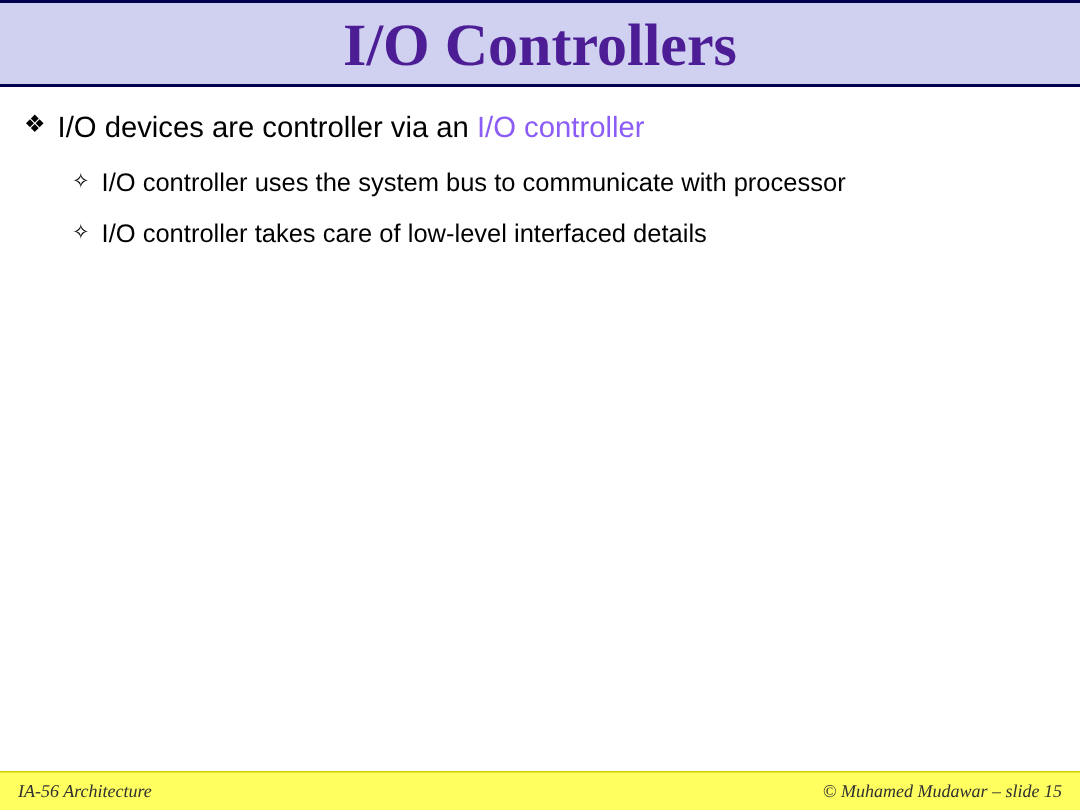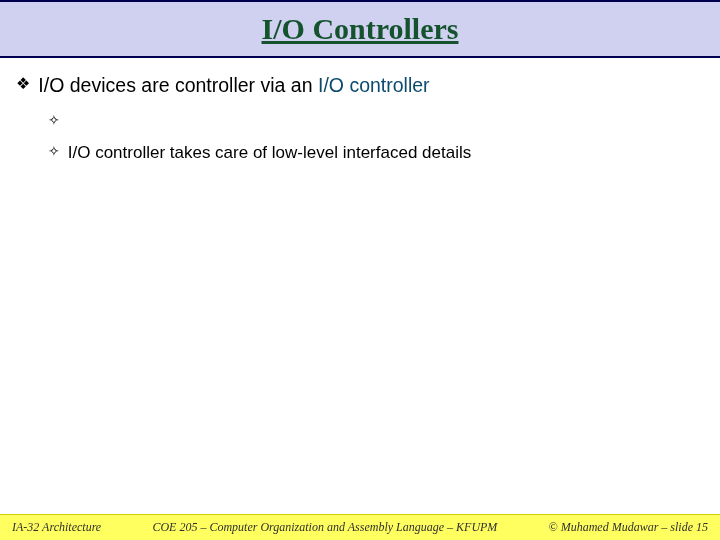--- a/index.html
+++ b/index.html
@@ -16,24 +16,23 @@
     height: 58px;
     background: #d0d0f0;
     border-top: 2px solid #000050;
     border-bottom: 2px solid #000050;
     display: flex;
     align-items: center;
     justify-content: center;
   }
   .title-text {
     font-family: "Comic Sans MS", "Comic Sans", cursive;
-    font-size: 30px;
+    font-size: 40px;
     font-weight: bold;
-    color: #14532d;
-    text-decoration: underline;
+    color: #4c1d95;
   }
   .content {
     padding: 14px 16px 0 16px;
   }
   .bullet-row {
     display: flex;
     align-items: flex-start;
     margin-bottom: 12px;
   }
   .bullet-main {
@@ -41,21 +40,21 @@
     color: #000;
     line-height: 1.45;
     margin-right: 8px;
   }
   .main-line {
     font-size: 19.5px;
     color: #000;
     line-height: 1.35;
   }
   .highlight {
-    color: #0c4a6e;
+    color: #8b5cf6;
   }
   .sub-block {
     padding-left: 32px;
     margin-top: 4px;
   }
   .sub-row {
     display: flex;
     align-items: flex-start;
     margin-bottom: 10px;
   }
@@ -102,25 +101,25 @@
   <div class="bullet-row">
     <span class="bullet-main">❖</span>
     <span class="main-line">
       <span>I/O devices are controller via an </span><span class="highlight">I/O controller</span>
     </span>
   </div>
 
   <div class="sub-block">
     <div class="sub-row">
       <span class="bullet-sub">✧</span>
+      <span class="sub-line">I/O controller uses the system bus to communicate with processor</span>
     </div>
     <div class="sub-row">
       <span class="bullet-sub">✧</span>
       <span class="sub-line">I/O controller takes care of low-level interfaced details</span>
     </div>
   </div>
 </div>
 
 <div class="footer">
-  <div class="footer-left">IA-32 Architecture</div>
-  <div class="footer-center">COE 205 – Computer Organization and Assembly Language – KFUPM</div>
+  <div class="footer-left">IA-56 Architecture</div>
   <div class="footer-right">© Muhamed Mudawar – slide 15</div>
 </div>
 
 </body></html>

